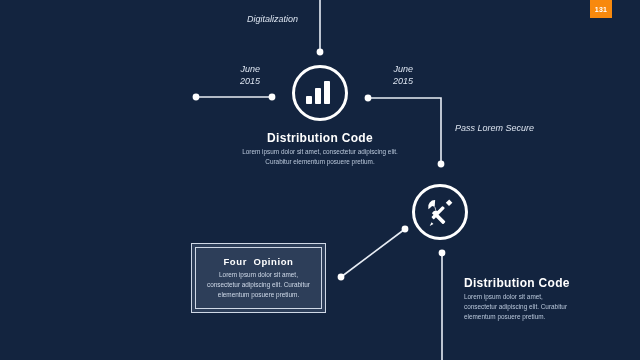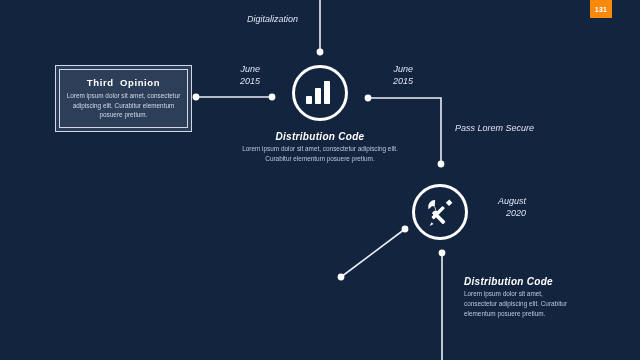--- a/index.html
+++ b/index.html
@@ -55,23 +55,22 @@
   .opinion-body{
     color:#cfd9e8;
     font-size:6.4px;
     line-height:1.55;
     text-align:center;
   }
 
   
   .text-block{position:absolute;}
   .tb-title{
-    color:#ffffff;font-size:10px;font-weight:bold;letter-spacing:.3px;
+    color:#ffffff;font-size:12px;font-weight:bold;letter-spacing:.3px;
     margin-bottom:2px;
-    font-style:italic;
   }
   .tb-body{color:#b9c7da;font-size:6.4px;line-height:1.55;}
   .tb-center{text-align:center;}
   .tb-left{text-align:left;}
 
   
   .label{
     position:absolute;
     color:#dbe3ef;
     font-style:italic;
@@ -138,27 +137,27 @@
           <rect x="12.6" y="13.3" width="4.0" height="17.0" rx="1.1" transform="rotate(-45 14.6 21.8)"></rect>
 
           <path d="M25.8 2.6 L29.2 6.0 L25.6 9.6 L22.2 6.2 Z"></path>
           <rect x="12.2" y="8.2" width="3.6" height="17.0" rx="0.9" transform="rotate(45 14.0 16.7)"></rect>
           <path d="M7.0 26.9 L5.0 30.9 L9.0 28.9 Z"></path>
         </g>
       </svg>
     </span>
   </div>
 
-  <div class="opinion-box" style="left:55px;top:65px;width:137px;height:67px;">
+
+  <div class="opinion-box" style="left:191px;top:243px;width:135px;height:70px;">
     <div class="opinion-inner">
-      <div class="opinion-title">Third  Opinion</div>
+      <div class="opinion-title">Four  Opinion</div>
       <div class="opinion-body">Lorem ipsum dolor sit amet, consectetur adipiscing elit. Curabitur elementum posuere pretium.</div>
     </div>
   </div>
-
 
   <div class="text-block tb-center" style="left:240px;top:131px;width:160px;">
     <div class="tb-title">Distribution Code</div>
     <div class="tb-body">Lorem ipsum dolor sit amet, consectetur adipiscing elit. Curabitur elementum posuere pretium.</div>
   </div>
 
   <div class="text-block tb-left" style="left:464px;top:276px;width:112px;">
     <div class="tb-title">Distribution Code</div>
     <div class="tb-body">Lorem ipsum dolor sit amet, consectetur adipiscing elit. Curabitur elementum posuere pretium.</div>
   </div>
@@ -166,20 +165,18 @@
   <div class="label" style="left:247px;top:13px;">Digitalization</div>
 
   <div class="label center" style="left:212px;top:63px;width:48px;white-space:pre-line;">June
 2015</div>
 
   <div class="label center" style="left:367px;top:63px;width:46px;white-space:pre-line;">June
 2015</div>
 
   <div class="label" style="left:455px;top:122px;">Pass Lorem Secure</div>
 
-  <div class="label center" style="left:474px;top:195px;width:52px;white-space:pre-line;">August
-2020</div>
 
   <div class="page-badge" style="left:590px;top:0;width:22px;height:18px;">
     <span>131</span>
   </div>
 
 </div>
 
 </body></html>

